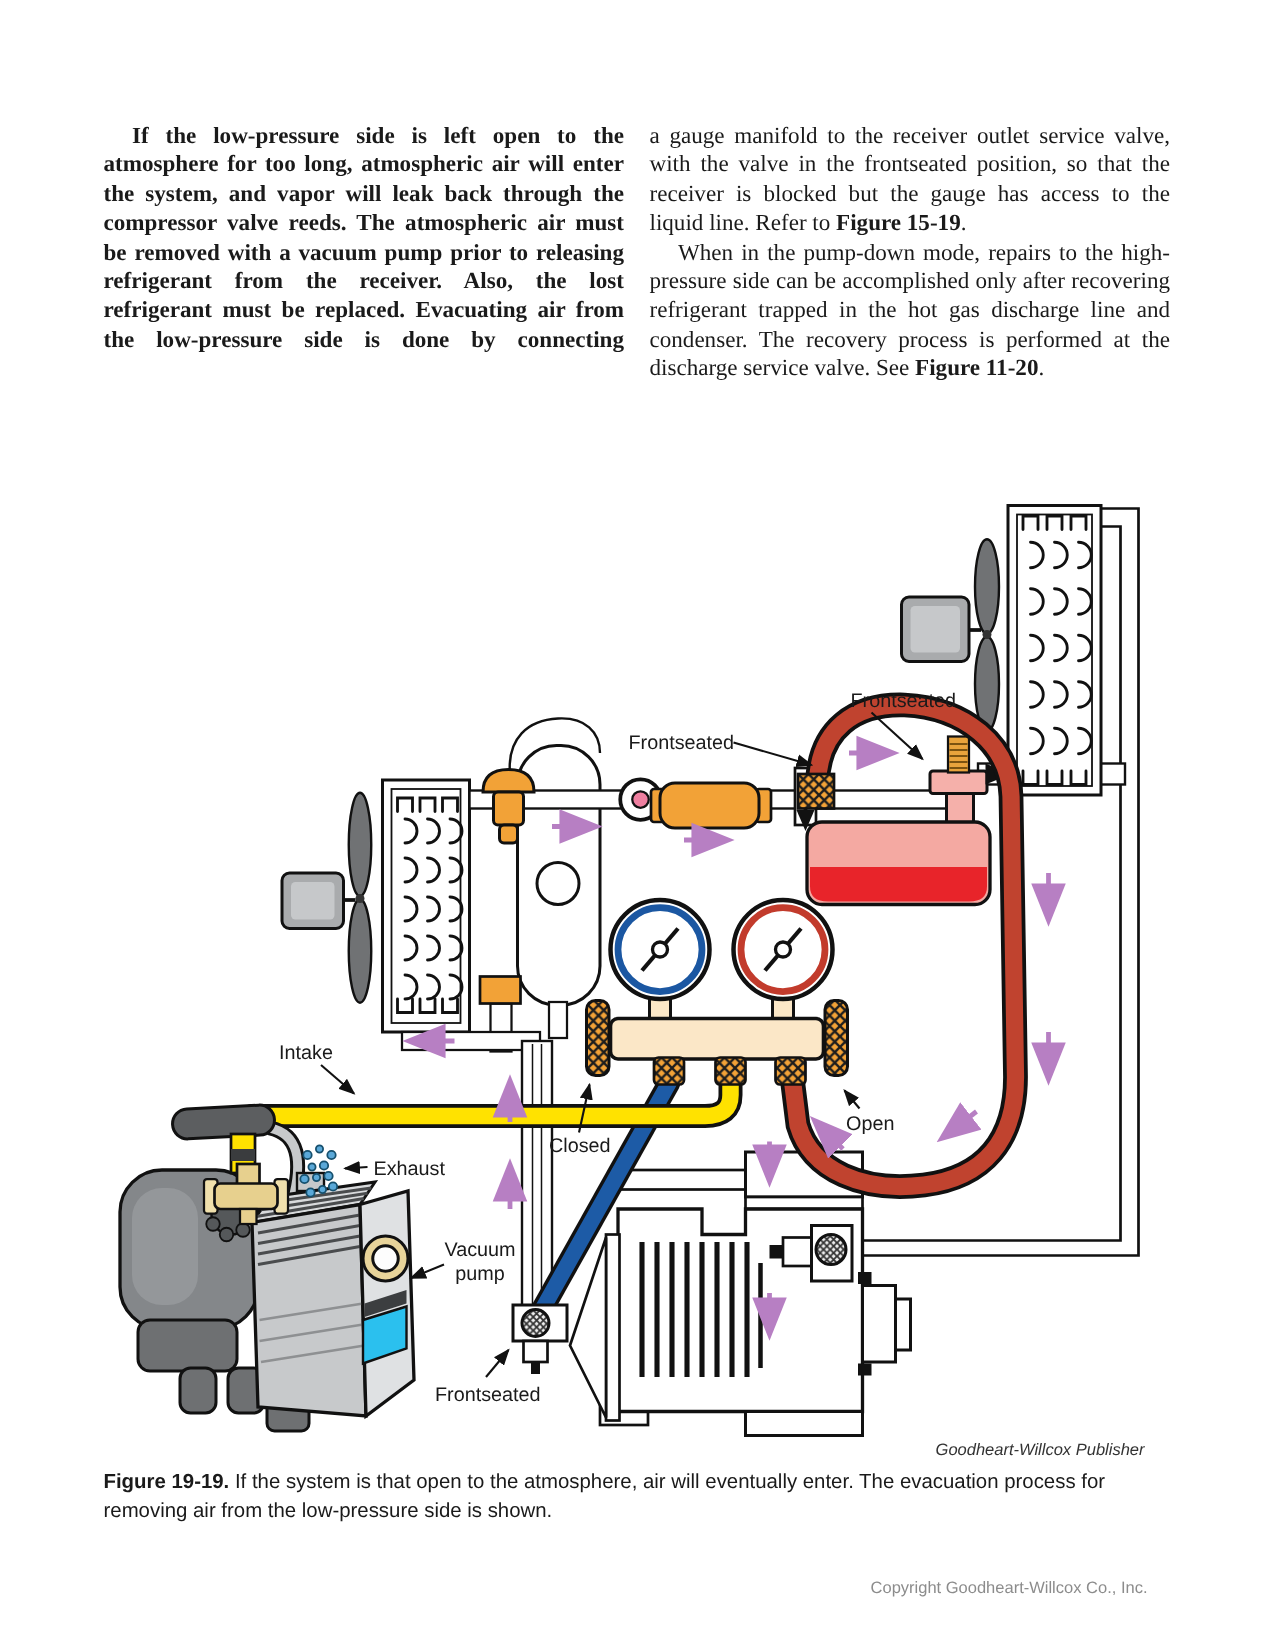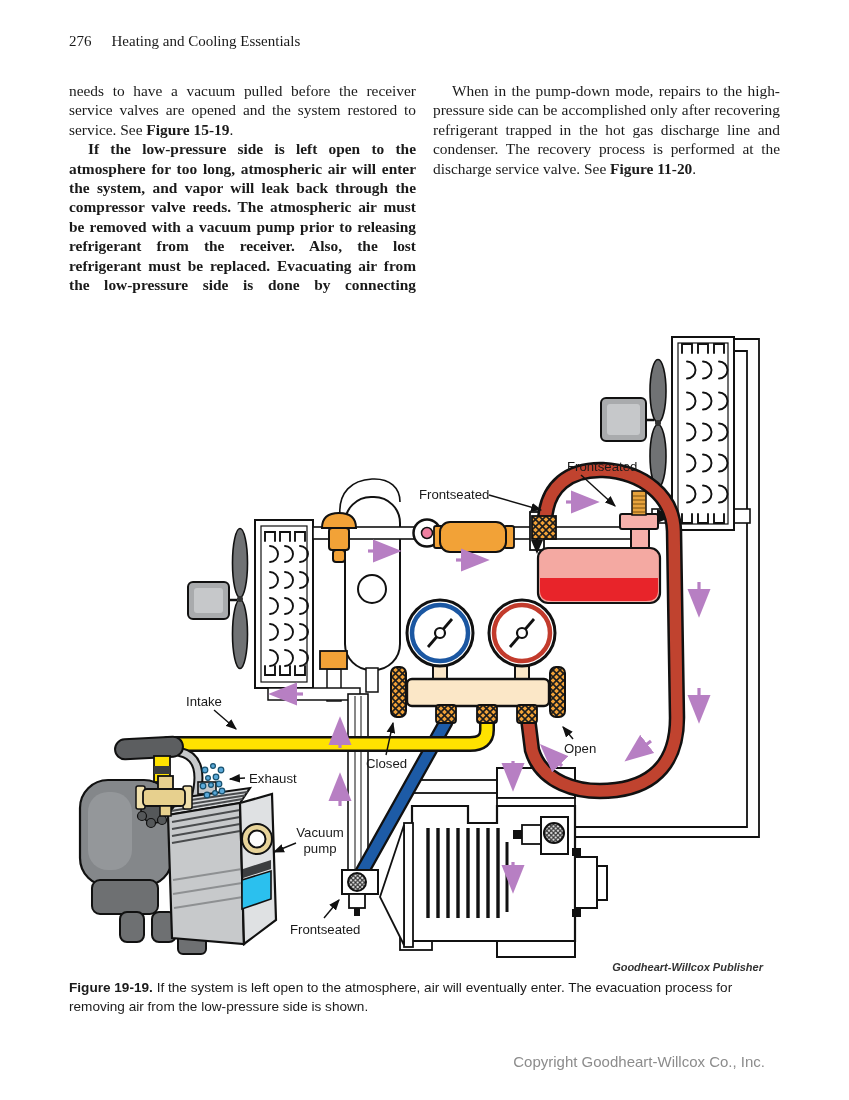--- a/index.html
+++ b/index.html
@@ -9,41 +9,38 @@
   .header .pgnum{margin-right:20px;}
   .bodytext{position:absolute;top:81px;left:69px;width:711px;display:flex;gap:17px;}
   .bodytext .col{width:347px;font-size:15.4px;line-height:19.4px;}
   .bodytext p{margin:0;text-align:justify;}
   .bodytext p.ind{text-indent:19px;}
   .bodytext p.jlast{text-align-last:justify;font-weight:bold;}
   svg.diagram{position:absolute;left:0;top:320px;}
   svg text{font-family:"Liberation Sans", sans-serif;font-size:13.2px;fill:#1a1a1a;}
   .coil{fill:none;stroke:#111;stroke-width:1.9;stroke-linecap:round;}
   .credit{position:absolute;top:961px;right:86px;font-family:"Liberation Sans",sans-serif;
-          font-style:italic;font-size:11px;color:#333;font-weight:bold;}
+          font-style:italic;font-size:11px;color:#333;}
   .caption{position:absolute;top:979px;left:69px;width:711px;
            font-family:"Liberation Sans",sans-serif;font-size:13.6px;line-height:18.5px;}
   .copyright{position:absolute;top:1053px;right:84px;font-family:"Liberation Sans",sans-serif;
-             font-size:15px;color:#8c8c8c;}
+             font-size:11px;color:#8c8c8c;}
 </style>
 </head>
 <body>
 
 <div class="page">
 
-  <div class="header">
-    <span class="pgnum">276</span><span>Heating and Cooling Essentials</span>
-  </div>
 
   <div class="bodytext">
     <div class="col">
-      <p><span>needs to have a vacuum pulled before the receiver service valves are opened and the system restored to service. See </span><b>Figure 15-19</b><span>.</span></p>
       <p class="ind jlast"><span>If the low-pressure side is left open to the atmosphere for too long, atmospheric air will enter the system, and vapor will leak back through the compressor valve reeds. The atmospheric air must be removed with a vacuum pump prior to releasing refrigerant from the receiver. Also, the lost refrigerant must be replaced. Evacuating air from the low-pressure side is done by connecting</span></p>
     </div>
     <div class="col">
+      <p><span>a gauge manifold to the receiver outlet service valve, with the valve in the frontseated position, so that the receiver is blocked but the gauge has access to the liquid line. Refer to </span><b>Figure 15-19</b><span>.</span></p>
       <p class="ind"><span>When in the pump-down mode, repairs to the high-pressure side can be accomplished only after recovering refrigerant trapped in the hot gas discharge line and condenser. The recovery process is performed at the discharge service valve. See </span><b>Figure 11-20</b><span>.</span></p>
     </div>
   </div>
 
   <svg class="diagram" width="849" height="648" viewBox="0 0 849 648">
     <defs>
       <pattern id="knurl" width="7" height="7" patternUnits="userSpaceOnUse">
         <rect width="7" height="7" fill="#f2a237"></rect>
         <path d="M0,0 L7,7 M7,0 L0,7" stroke="#1d1d1d" stroke-width="1.6"></path>
       </pattern>
@@ -347,15 +344,15 @@
     <text x="290" y="614">Frontseated</text>
     <text x="186" y="386">Intake</text>
     <text x="249" y="463">Exhaust</text>
     <text x="320" y="517" text-anchor="middle">Vacuum</text>
     <text x="320" y="533" text-anchor="middle">pump</text>
     <text x="366" y="448">Closed</text>
     <text x="564" y="433">Open</text>
   </svg>
 
   <div class="credit">Goodheart-Willcox Publisher</div>
-  <div class="caption"><b>Figure 19-19.</b><span> If the system is left open to the atmosphere, air will eventually enter. The evacuation process for removing air from the low-pressure side is shown.</span></div>
+  <div class="caption"><b>Figure 19-19.</b><span> If the system is that open to the atmosphere, air will eventually enter. The evacuation process for removing air from the low-pressure side is shown.</span></div>
   <div class="copyright">Copyright Goodheart-Willcox Co., Inc.</div>
 </div>
 
 </body></html>

